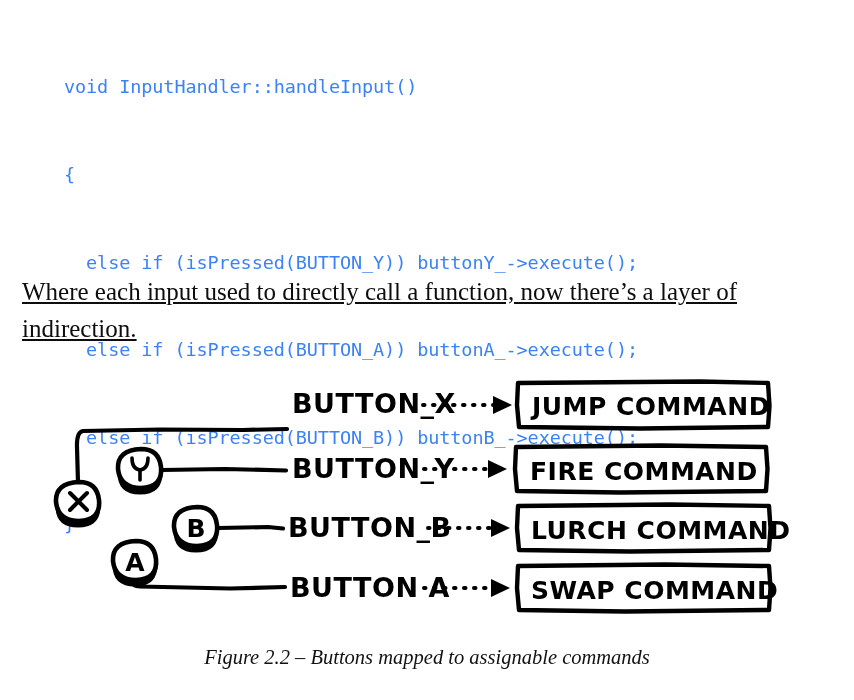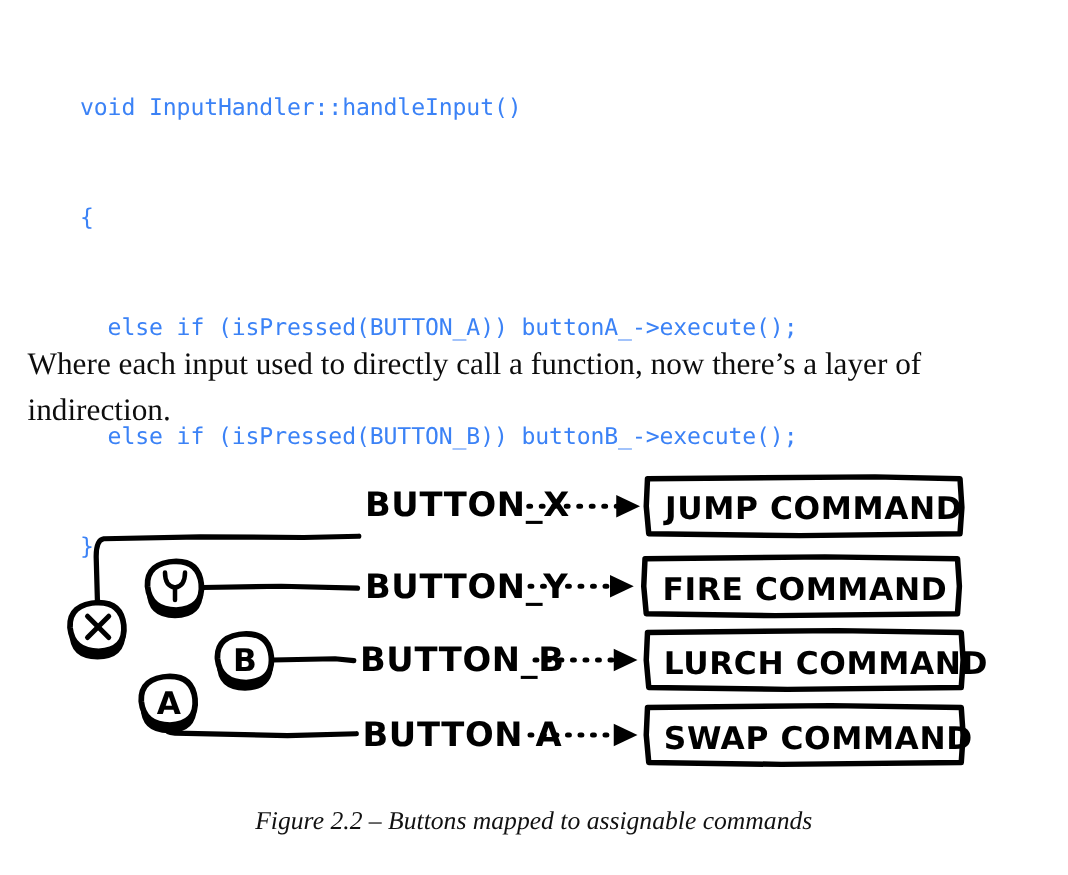--- a/index.html
+++ b/index.html
@@ -14,21 +14,21 @@
     font-family:"DejaVu Sans Mono","Liberation Mono",monospace;
     font-size:18.5px; line-height:29.2px; color:#3b82f6;
     white-space:pre; letter-spacing:-0.1px;margin-left:24px;
   }
   #code-block .code-line{white-space:pre;}
 
   
   #prose{
     position:absolute; left:22px; top:248px; width:812px;
     font-family:"Liberation Serif", serif;
-    font-size:25px; line-height:37px; color:#0d0d0d;
+    font-size:25px; line-height:37px; color:#0d0d0d;text-decoration:underline;
   }
 
   
   #figure-area{position:absolute; left:0; top:370px; width:854px; height:250px;}
   #figure-svg{display:block;}
 
   
   #figure-caption{
     position:absolute; left:0; top:646px; width:854px; text-align:center;
     font-family:"Liberation Serif", serif; font-style:italic;
@@ -40,20 +40,21 @@
     font-weight:bold;
     fill:#000000;
   }
 </style>
 </head>
 <body>
 
 <div id="code-block">
   <div class="code-line">void InputHandler::handleInput()</div>
   <div class="code-line">{</div>
+  <div class="code-line">  else if (isPressed(BUTTON_Y)) buttonY_-&gt;execute();</div>
   <div class="code-line">  else if (isPressed(BUTTON_A)) buttonA_-&gt;execute();</div>
   <div class="code-line">  else if (isPressed(BUTTON_B)) buttonB_-&gt;execute();</div>
   <div class="code-line">}</div>
 </div>
 
 <p id="prose">Where each input used to directly call a function, now there’s a layer of indirection.</p>
 
 <div id="figure-area">
   <svg id="figure-svg" width="854" height="250" viewBox="0 0 854 250" xmlns="http://www.w3.org/2000/svg">
 

